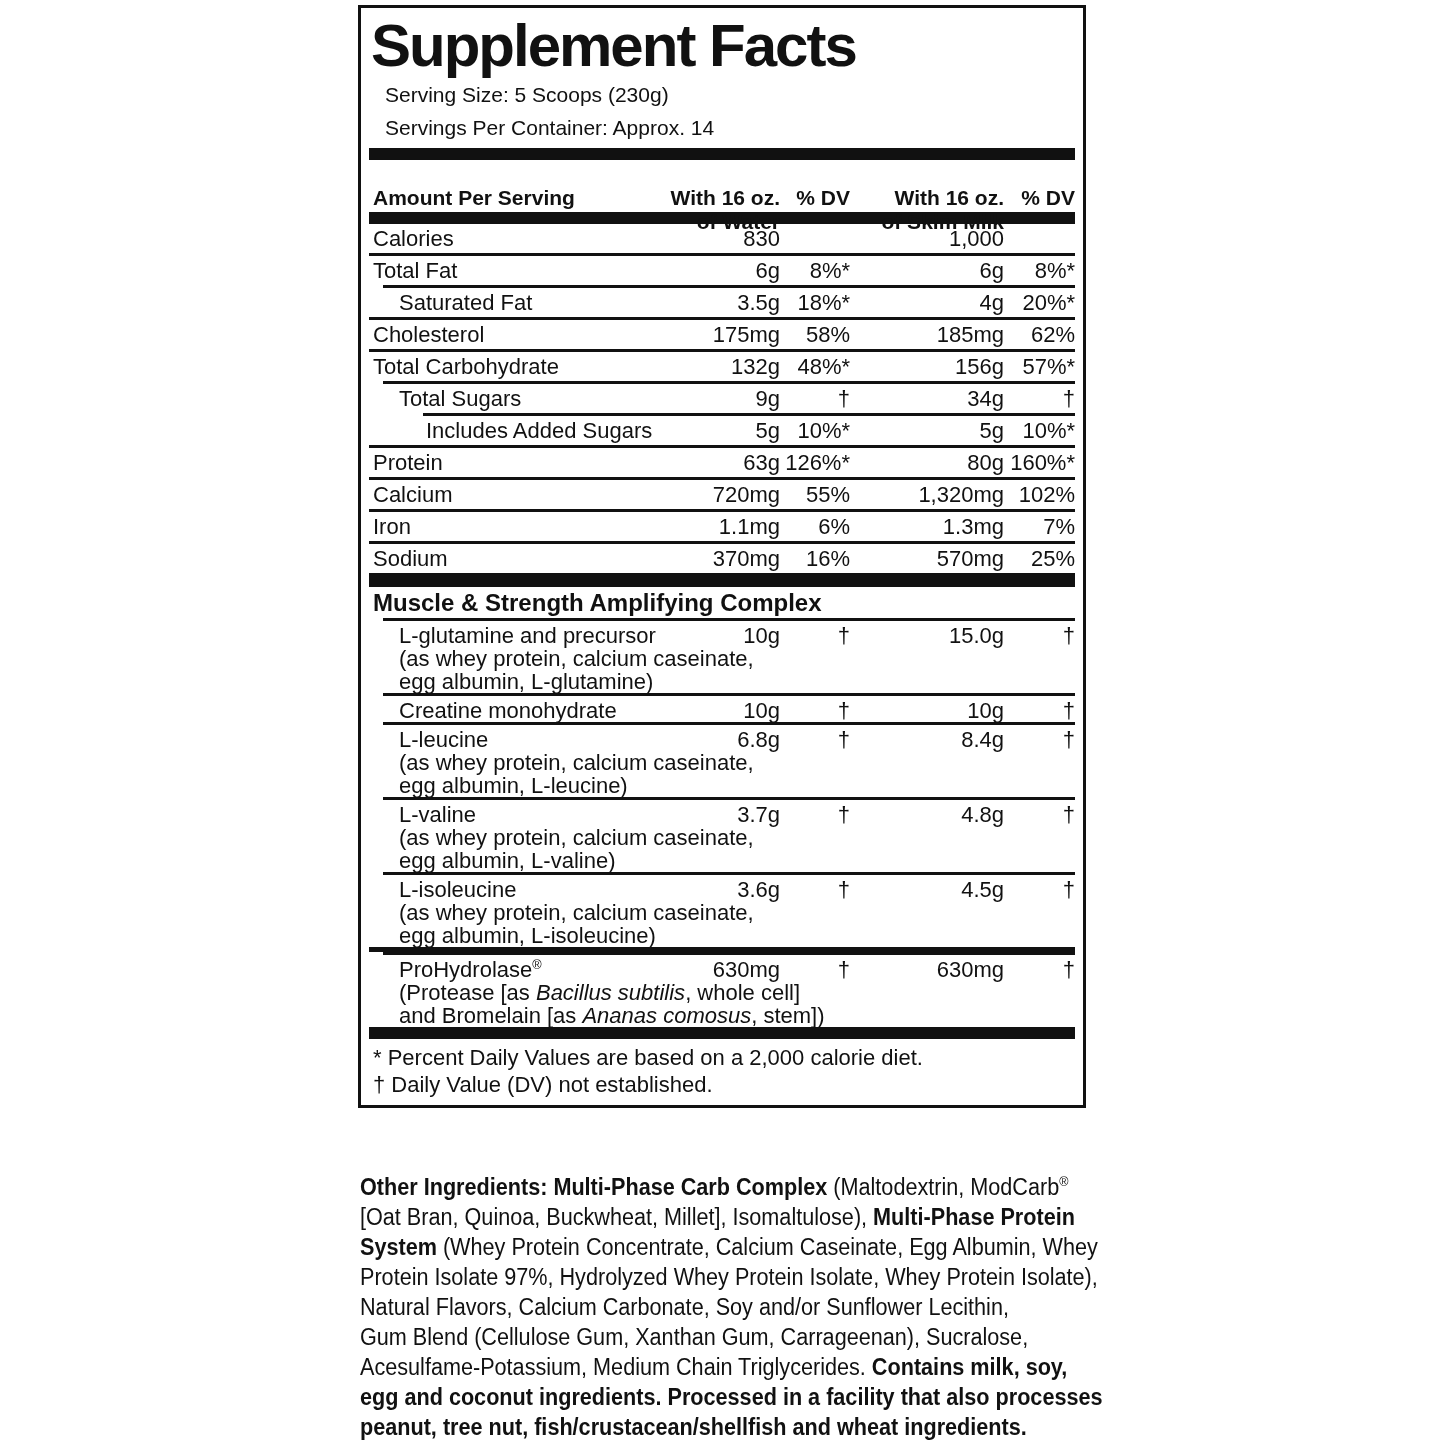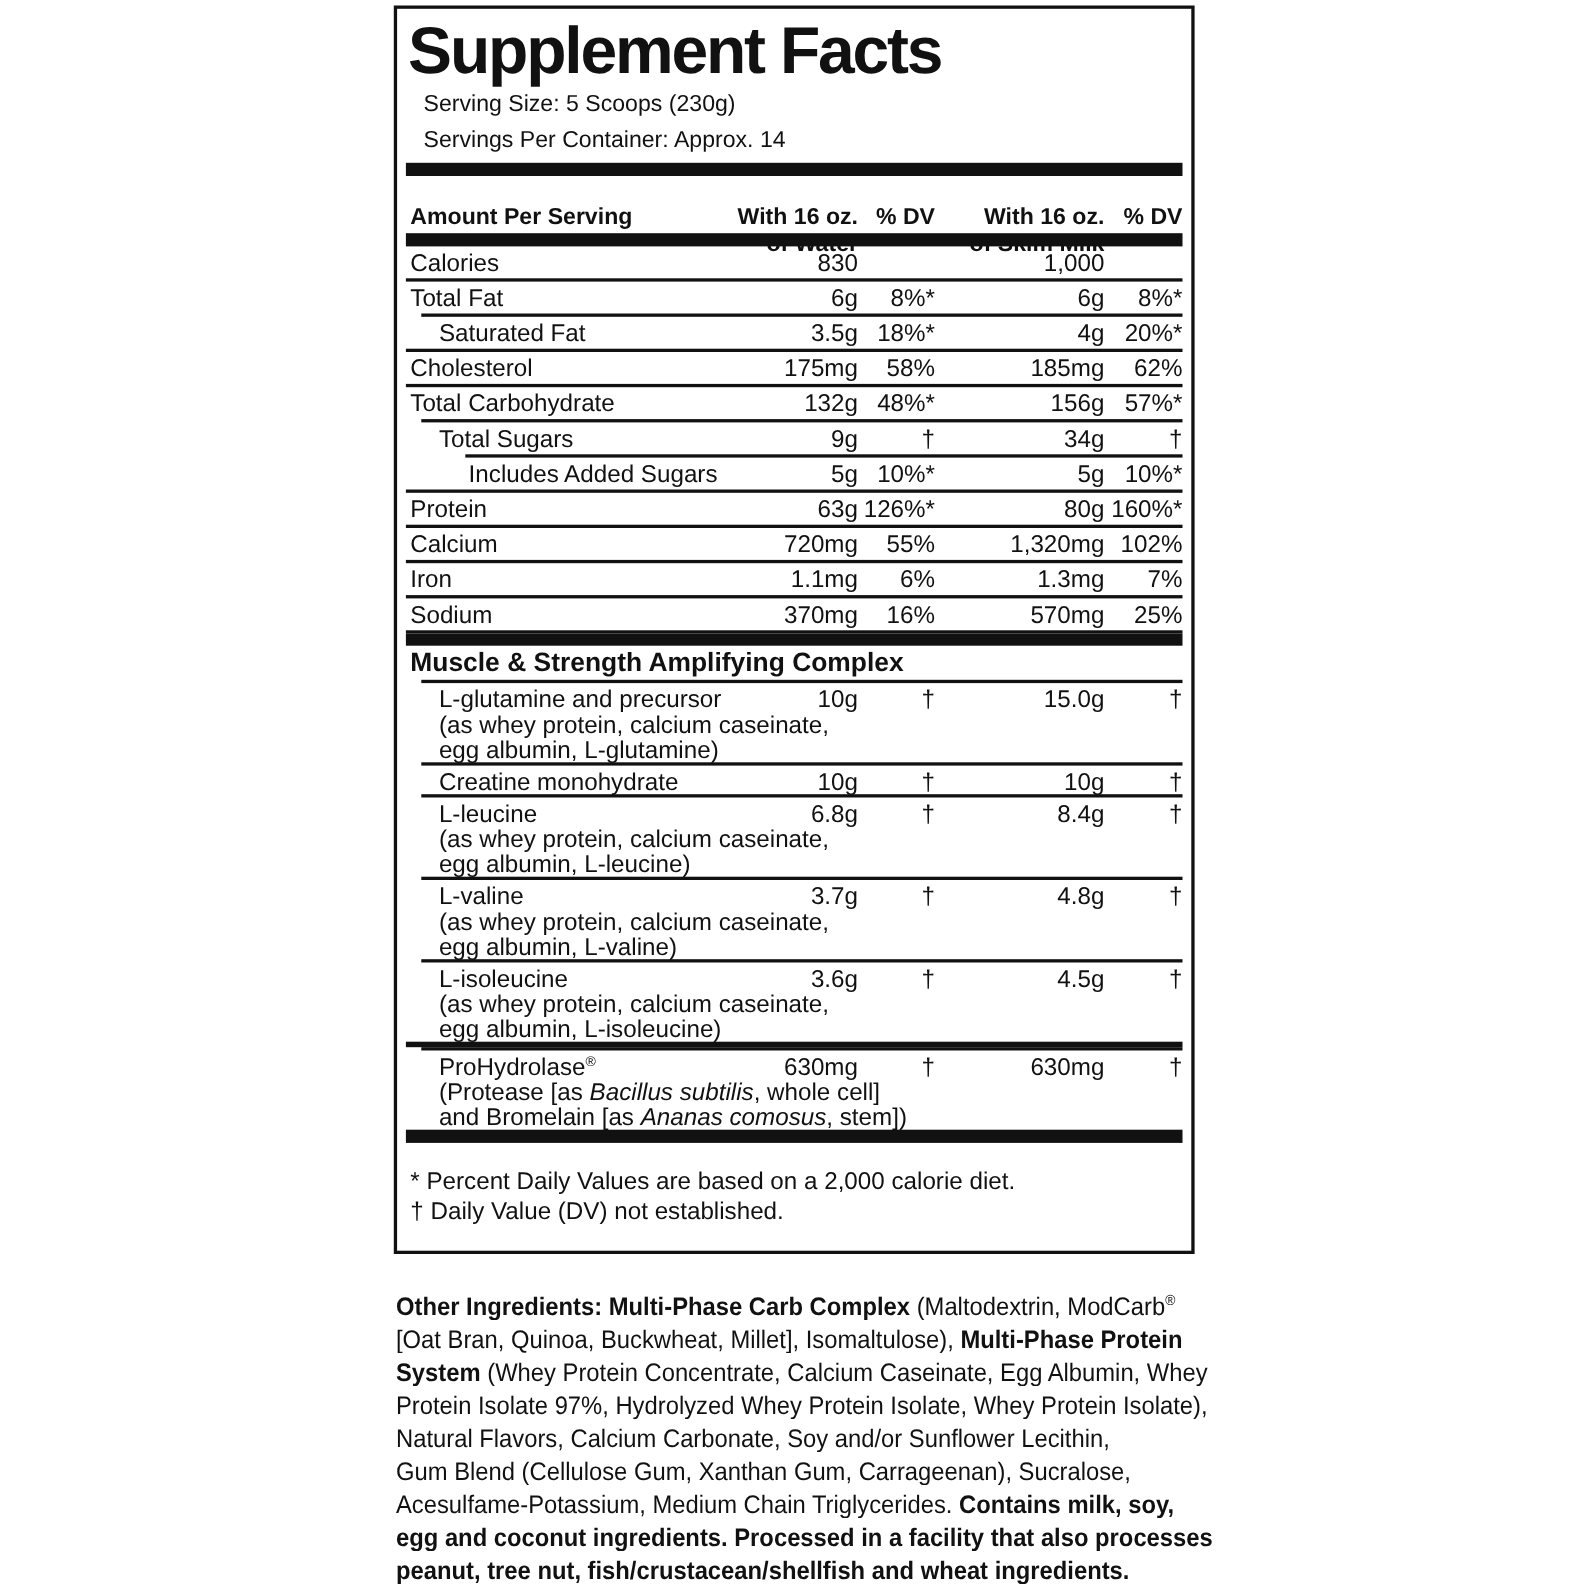--- a/index.html
+++ b/index.html
@@ -41,21 +41,21 @@
   .ind2 { padding-left:57px; }
   .val { position:absolute; top:2px; line-height:26px; white-space:nowrap; }
   .tight .val { top:3px; line-height:23px; }
   .val.amt1 { right:295px; }
   .val.dv1  { right:225px; }
   .val.amt2 { right:71px; }
   .val.dv2  { right:0; }
 
   .section-title { font-weight:700; font-size:24px; line-height:26px; padding:3px 0 2px 4px; white-space:nowrap; }
 
-  .foot { margin:16px 8px; font-size:22px; line-height:27px; padding:5px 0 7px 4px; }
+  .foot { margin:0 8px; font-size:22px; line-height:27px; padding:5px 0 7px 4px; }
   .foot div { white-space:nowrap; }
 
   .other { position:absolute; left:360px; top:1172px; font-size:23px; line-height:30px; }
   .other .ln { white-space:nowrap; transform:scaleX(0.94); transform-origin:0 0; }
   .b { font-weight:700; }
   .it { font-style:italic; }
   sup { font-size:58%; line-height:0; }
 </style>
 </head>
 <body>

